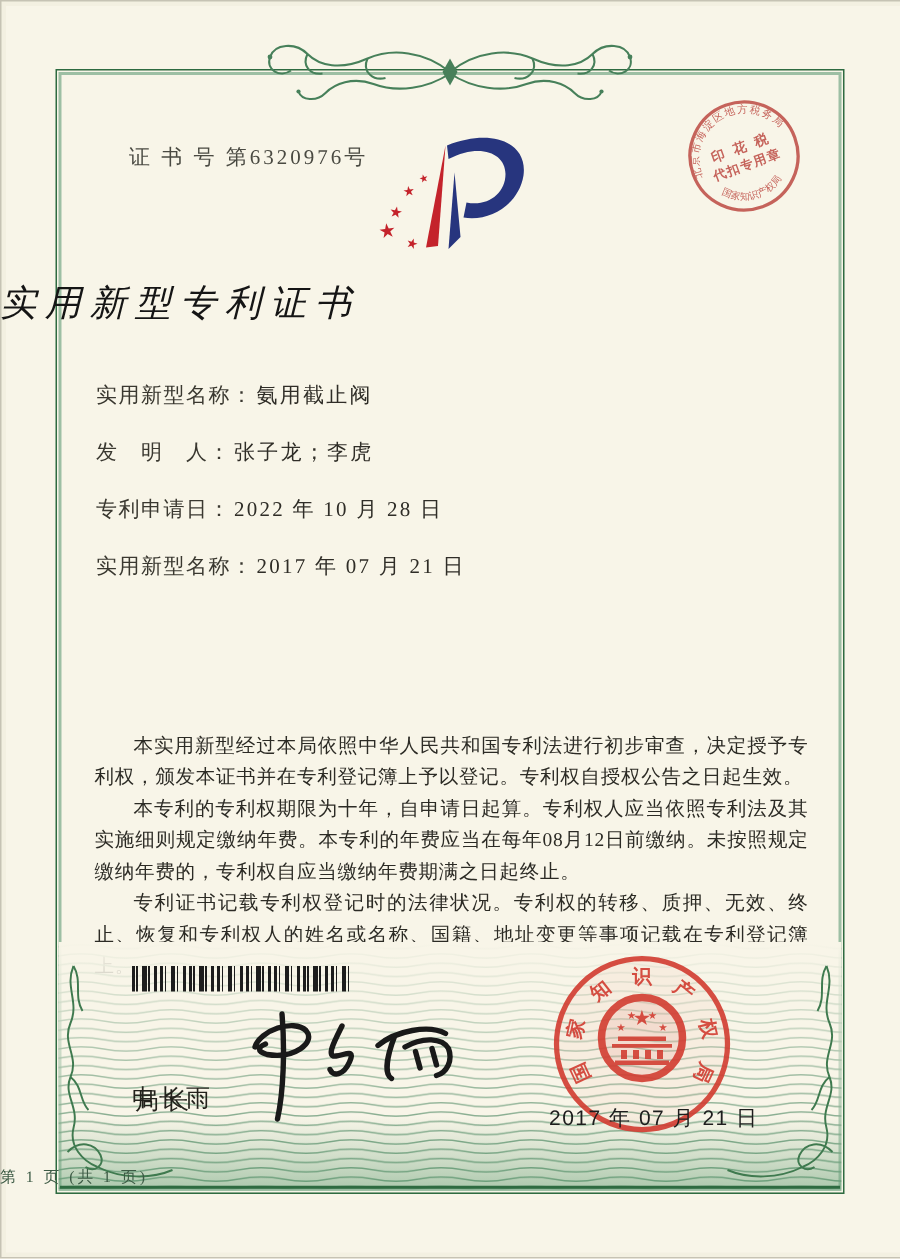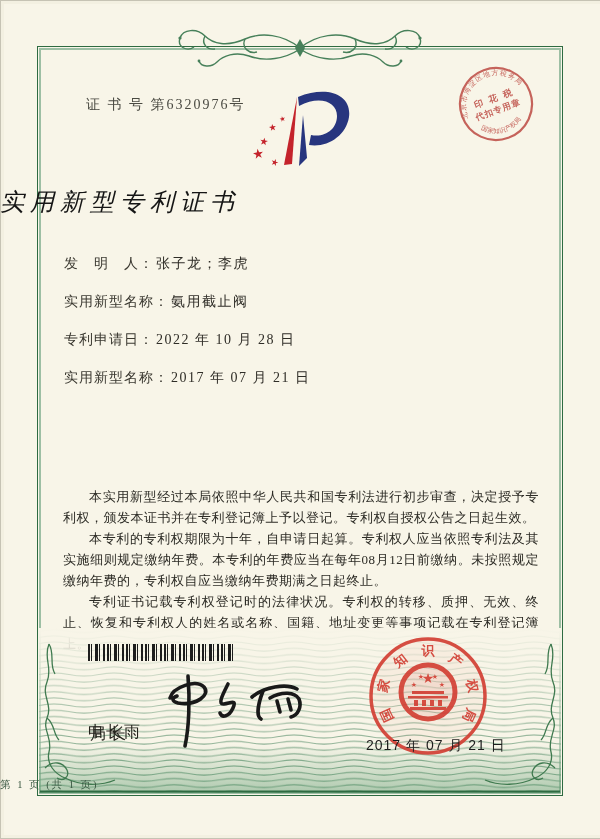--- a/index.html
+++ b/index.html
@@ -120,24 +120,24 @@
       <text x="19" y="56" font-size="10" transform="rotate(10 19 56)">★</text>
       <text x="13" y="71" font-size="13" transform="rotate(-8 13 71)">★</text>
       <text x="30" y="76" font-size="9" transform="rotate(18 30 76)">★</text>
     </g>
   </svg>
 
   <div class="title">实用新型专利证书</div>
 
   <div class="fields">
     <div class="field-row">
+      <span class="lbl">实用新型名称：</span><span class="val">氨用截止阀</span>
+    </div>
+    <div class="field-row">
       <span class="lbl">发　明　人：</span><span class="val">张子龙；李虎</span>
-    </div>
-    <div class="field-row">
-      <span class="lbl">实用新型名称：</span><span class="val">氨用截止阀</span>
     </div>
     <div class="field-row">
       <span class="lbl">专利申请日：</span><span class="val">2022 年 10 月 28 日</span>
     </div>
     <div class="field-row">
       <span class="lbl">实用新型名称：</span><span class="val">2017 年 07 月 21 日</span>
     </div>
   </div>
 
   <div class="body">

